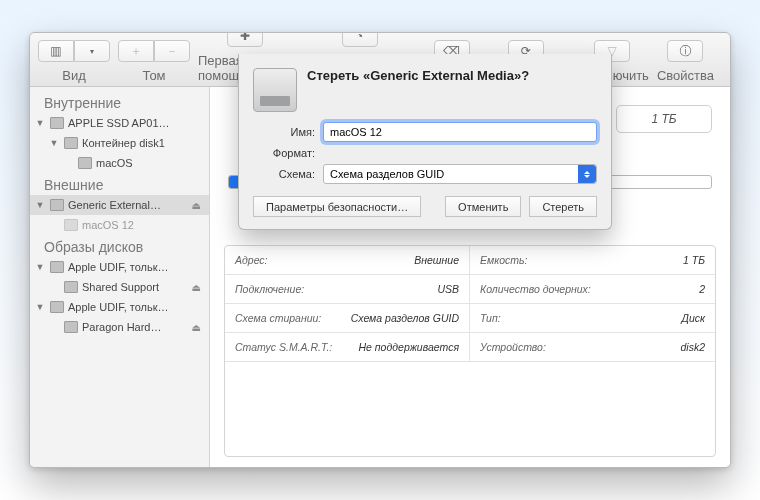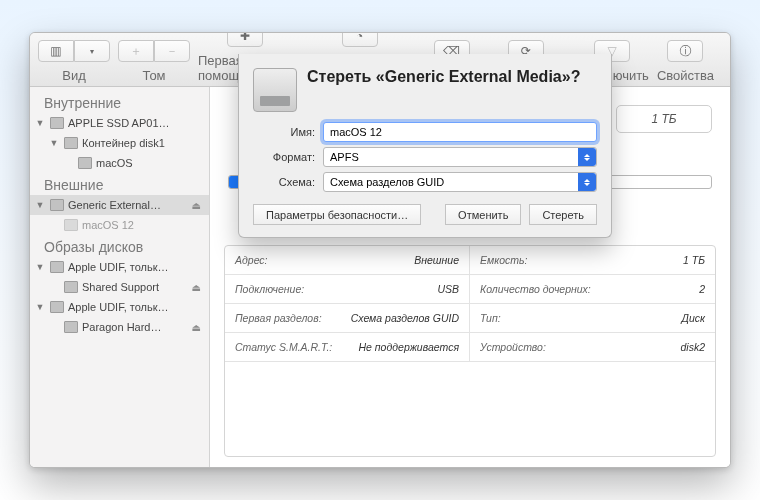--- a/index.html
+++ b/index.html
@@ -60,21 +60,21 @@
   .cell .k{color:#666}.cell .v{color:#333}
   
   .sheet{position:absolute;left:238px;top:54px;width:374px;background:#efefef;
     border:1px solid #b6b6b6;border-top:none;border-radius:0 0 6px 6px;
     box-shadow:0 12px 24px rgba(0,0,0,.25);padding:14px 14px 12px 14px;z-index:10;}
   .sheet .hdr{display:flex;gap:10px;margin-bottom:10px}
   .driveicn{width:44px;height:44px;background:linear-gradient(#eee,#ccc);border:1px solid #aaa;
     border-radius:4px;flex-shrink:0;position:relative}
   .driveicn::after{content:"";position:absolute;left:6px;right:6px;bottom:5px;height:10px;
     background:#9fa0a1;border-radius:1px}
-  .sheet h3{font-size:16px;font-weight:600;color:#222;margin-bottom:3px}
+  .sheet h3{font-size:13px;font-weight:600;color:#222;margin-bottom:3px}
   .sheet p{font-size:10px;color:#555;line-height:1.35}
   .frow{display:flex;align-items:center;margin:5px 0}
   .frow label{width:62px;text-align:right;font-size:11px;color:#333;margin-right:8px}
   .field{flex:1;height:20px;border:1px solid #b8b8b8;border-radius:3px;background:#fff;
     font-size:11px;padding:0 6px;display:flex;align-items:center;position:relative}
   .field.focus{box-shadow:0 0 0 3px rgba(38,117,255,.35);border-color:#6fa3ff}
   .field .chev{position:absolute;right:0;top:0;bottom:0;width:18px;background:#2f72e7;
     border-radius:0 3px 3px 0;display:flex;flex-direction:column;align-items:center;justify-content:center}
   .field .chev::before,.field .chev::after{content:"";border-left:3px solid transparent;
     border-right:3px solid transparent}
@@ -249,21 +249,21 @@
           </div>
         <div class="cell">
             <span class="k">Подключение:</span>
             <span class="v">USB</span>
           </div>
         <div class="cell">
             <span class="k">Количество дочерних:</span>
             <span class="v">2</span>
           </div>
         <div class="cell">
-            <span class="k">Первая разделов:</span>
+            <span class="k">Схема стирании:</span>
             <span class="v">Схема разделов GUID</span>
           </div>
         <div class="cell">
             <span class="k">Тип:</span>
             <span class="v">Диск</span>
           </div>
         <div class="cell">
             <span class="k">Статус S.M.A.R.T.:</span>
             <span class="v">Не поддерживается</span>
           </div>
@@ -284,24 +284,20 @@
     </div>
 
     <div class="frow">
       <label>Имя:</label>
       <div class="field focus">
         <span>macOS 12</span>
       </div>
     </div>
     <div class="frow">
       <label>Формат:</label>
-      <div class="field">
-        <span>APFS</span>
-        <span class="chev"></span>
-      </div>
     </div>
     <div class="frow">
       <label>Схема:</label>
       <div class="field">
         <span>Схема разделов GUID</span>
         <span class="chev"></span>
       </div>
     </div>
 
     <div class="btnrow">

